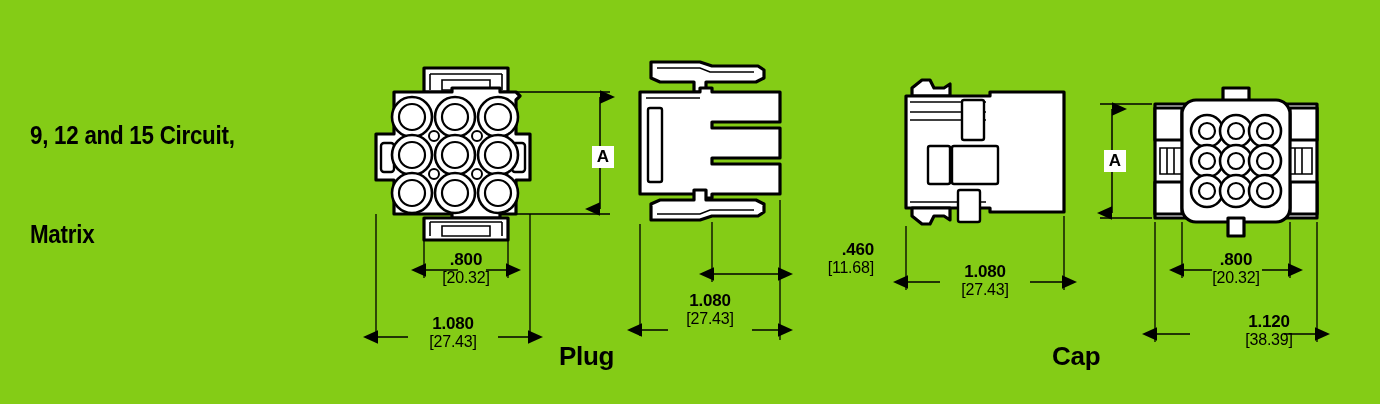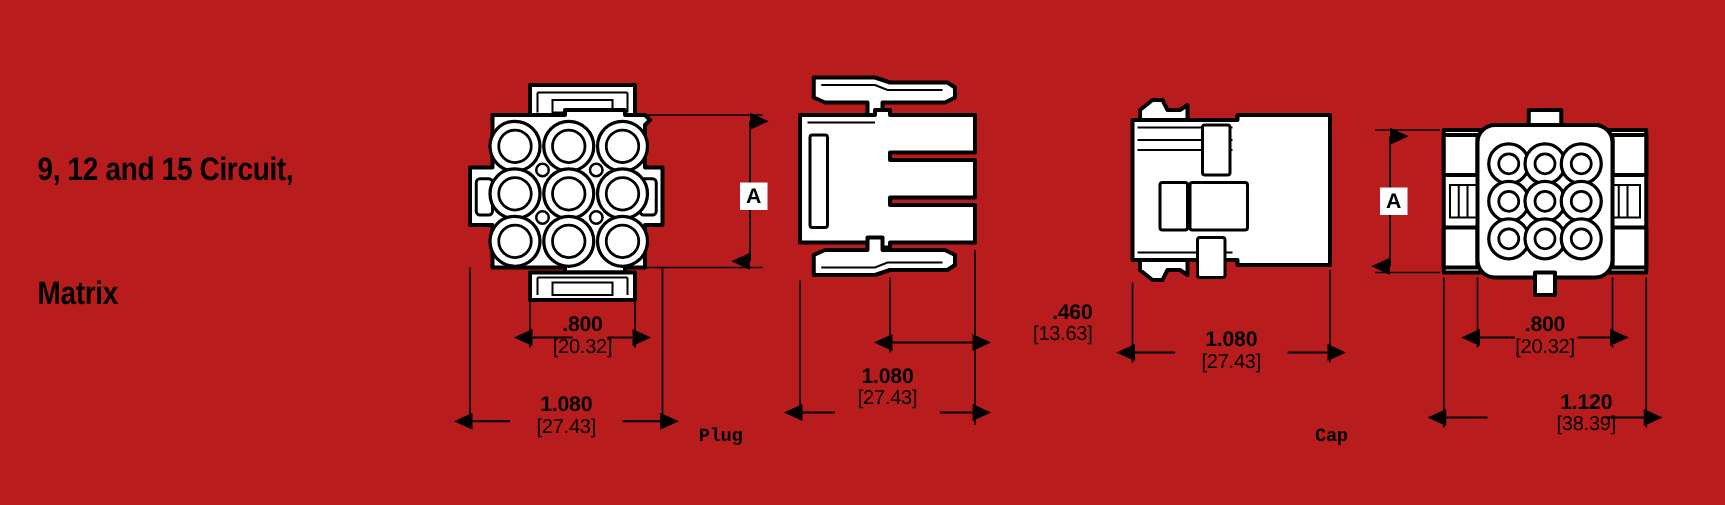--- a/index.html
+++ b/index.html
@@ -4,21 +4,21 @@
 <style>
   html, body {
     margin: 0;
     padding: 0;
     background: #ffffff;
   }
   #page {
     position: relative;
     width: 1380px;
     height: 404px;
-    background: #b91c1c;
+    background: #84cc16;
     overflow: hidden;
     font-family: "Liberation Sans", sans-serif;
     color: #000000;
   }
 
   
   .title-block {
     position: absolute;
     left: 30px;
     top: 52px;
@@ -55,25 +55,24 @@
   .dim-letter {
     position: absolute;
     font-size: 17px;
     font-weight: bold;
     text-align: center;
     background: #ffffff;
     padding: 1px 2px;
   }
   .view-label {
     position: absolute;
-    font-size: 15px;
+    font-size: 26px;
     font-weight: bold;
     white-space: nowrap;
     letter-spacing: -0.3px;
-    font-family: Liberation Mono, monospace;
   }
 
   
   .draw {
     position: absolute;
     left: 0;
     top: 0;
     width: 1380px;
     height: 404px;
     pointer-events: none;
@@ -358,21 +357,21 @@
     <span class="mm">[20.32]</span>
   </div>
 
   <div class="dim" style="left:393px; top:315px; width:120px;">
     <span class="val">1.080</span>
     <span class="mm">[27.43]</span>
   </div>
 
   <div class="dim" style="left:786px; top:241px; width:88px; text-align:right;">
     <span class="val">.460</span>
-    <span class="mm">[13.63]</span>
+    <span class="mm">[11.68]</span>
   </div>
 
   <div class="dim" style="left:650px; top:292px; width:120px;">
     <span class="val">1.080</span>
     <span class="mm">[27.43]</span>
   </div>
 
   <div class="view-label" style="left:559px; top:341px;">Plug</div>
 
   <div class="dim" style="left:925px; top:263px; width:120px;">

